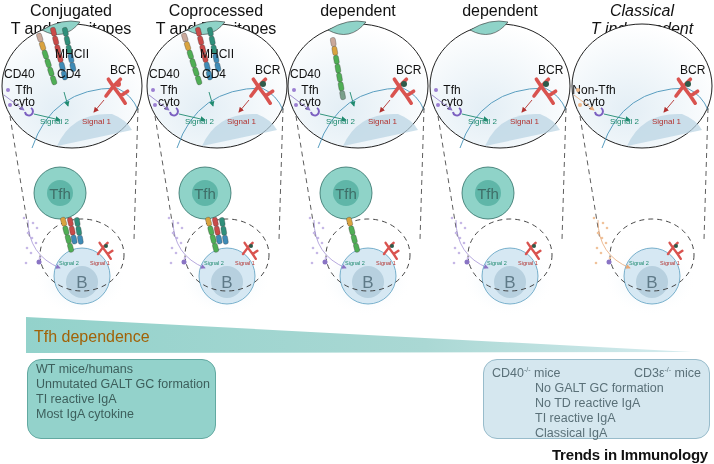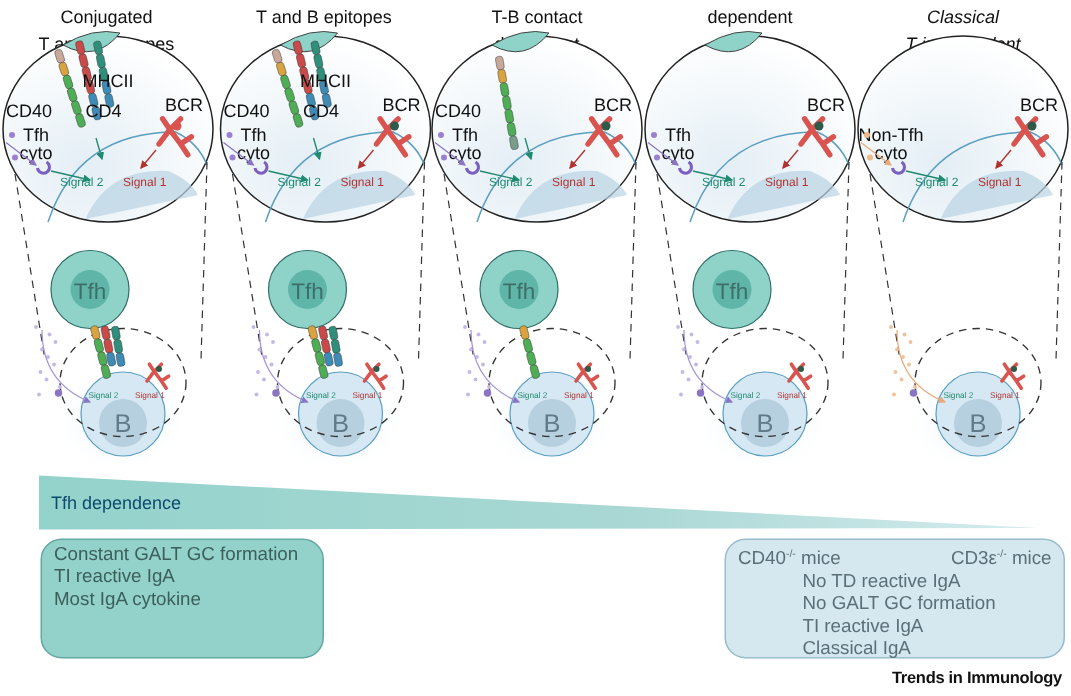--- a/index.html
+++ b/index.html
@@ -1,39 +1,39 @@
 <!DOCTYPE html>
 <html><head>
 <meta charset="utf-8">
 <style>
   html,body{margin:0;padding:0;background:#ffffff;}
   body{width:714px;height:464px;position:relative;overflow:hidden;font-family:"Liberation Sans",sans-serif;}
-  .panel-title{position:absolute;top:2px;width:140px;text-align:center;font-size:12px;line-height:18px;color:#111;}
+  .panel-title{position:absolute;top:2px;width:140px;text-align:center;font-size:16px;line-height:18px;color:#111;}
   svg{position:absolute;left:0;top:0;}
-  .banner-text{position:absolute;left:34px;top:328px;font-size:12px;color:#0c4a6e;}
+  .banner-text{position:absolute;left:34px;top:328px;font-size:16px;color:#a16207;}
   .box{position:absolute;border-radius:14px;font-size:12.5px;line-height:15px;box-sizing:border-box;}
   .box-left{left:27px;top:359px;width:189px;height:80px;background:#93d2cb;border:1px solid #62a9a1;color:#3d5f5c;padding:2px 0 0 8px;}
   .box-right{left:483px;top:359px;width:227px;height:80px;background:#d5e7ef;border:1px solid #98bccb;color:#5a7078;padding:2px 8px 0 8px;}
   .box-right .row1{display:flex;justify-content:space-between;}
   .box-right .rest{padding-left:43px;}
-  .brand{position:absolute;right:6px;top:446px;font-size:11px;font-weight:bold;color:#111;letter-spacing:-0.2px;}
+  .brand{position:absolute;right:6px;top:446px;font-size:15px;font-weight:bold;color:#111;letter-spacing:-0.2px;}
   sup{font-size:7px;}
 </style>
 </head>
 <body>
 
 <div class="panel-title" style="left:1px;">
     <div>Conjugated</div>
     <div>T and B epitopes</div>
   </div>
 <div class="panel-title" style="left:146px;">
+    <div>Coprocessed</div>
     <div>T and B epitopes</div>
   </div>
 <div class="panel-title" style="left:288px;">
-    <div>T-B contact</div>
     <div>dependent</div>
   </div>
 <div class="panel-title" style="left:430px;">
     <div>dependent</div>
   </div>
 <div class="panel-title" style="left:572px;font-style:italic;">
     <div>Classical</div>
     <div>T independent</div>
   </div>
 
@@ -414,31 +414,32 @@
       <stop offset="0%" stop-color="#93d2cb"></stop>
       <stop offset="60%" stop-color="#aad8d4"></stop>
       <stop offset="100%" stop-color="#d6ecef"></stop>
     </linearGradient>
   </defs>
   <polygon points="26,1 692,36 26,37" fill="url(#bannerGrad)"></polygon>
 </svg>
 <div class="banner-text">Tfh dependence</div>
 
 <div class="box box-left">
-  <div>Constant GALT GC formation</div>
+  <div>WT mice/humans</div>
+  <div>Unmutated GALT GC formation</div>
   <div>TI reactive IgA</div>
   <div>Most IgA cytokine</div>
 </div>
 
 <div class="box box-right">
   <div class="row1">
     <span><span>CD40</span><sup>-/-</sup><span> mice</span></span>
     <span><span>CD3ε</span><sup>-/-</sup><span> mice</span></span>
   </div>
   <div class="rest">
+    <div>No GALT GC formation</div>
     <div>No TD reactive IgA</div>
-    <div>No GALT GC formation</div>
     <div>TI reactive IgA</div>
     <div>Classical IgA</div>
   </div>
 </div>
 
 <div class="brand">Trends in Immunology</div>
 
 </body></html>

